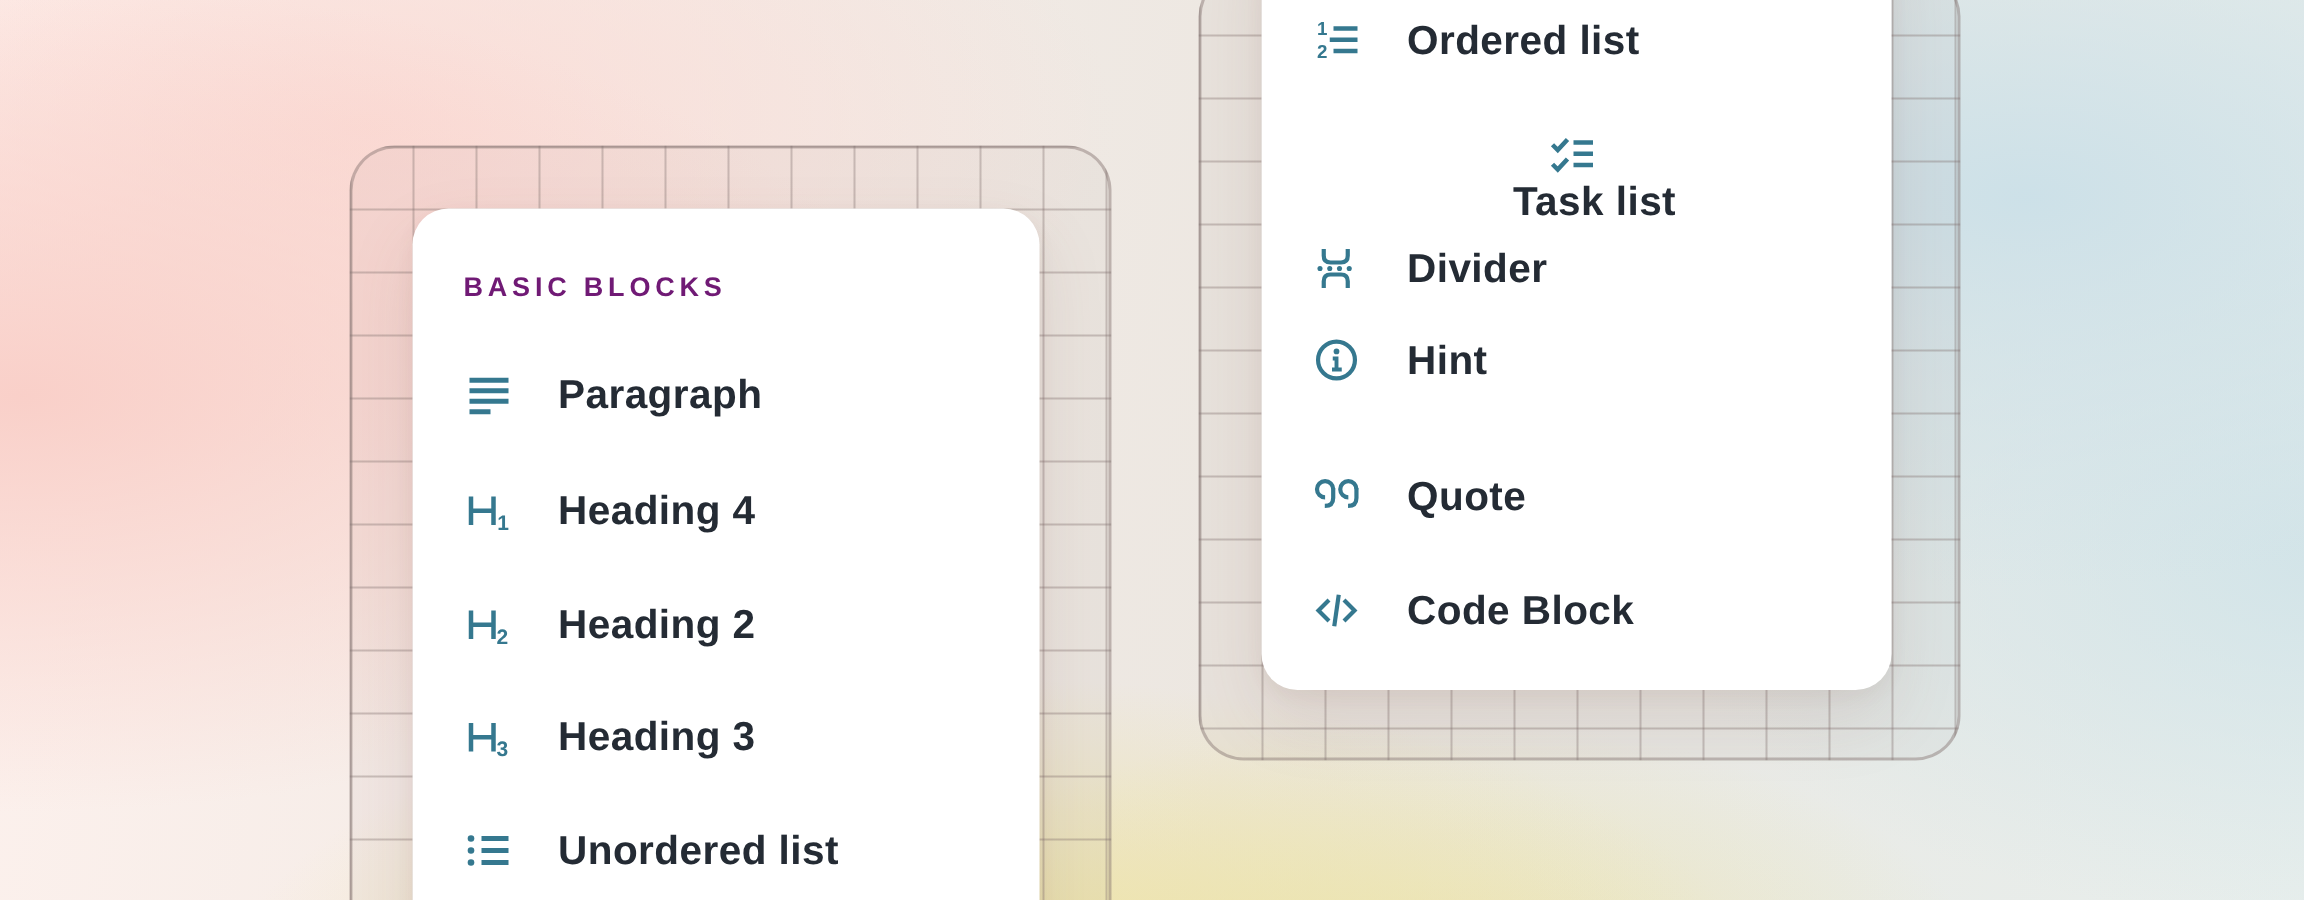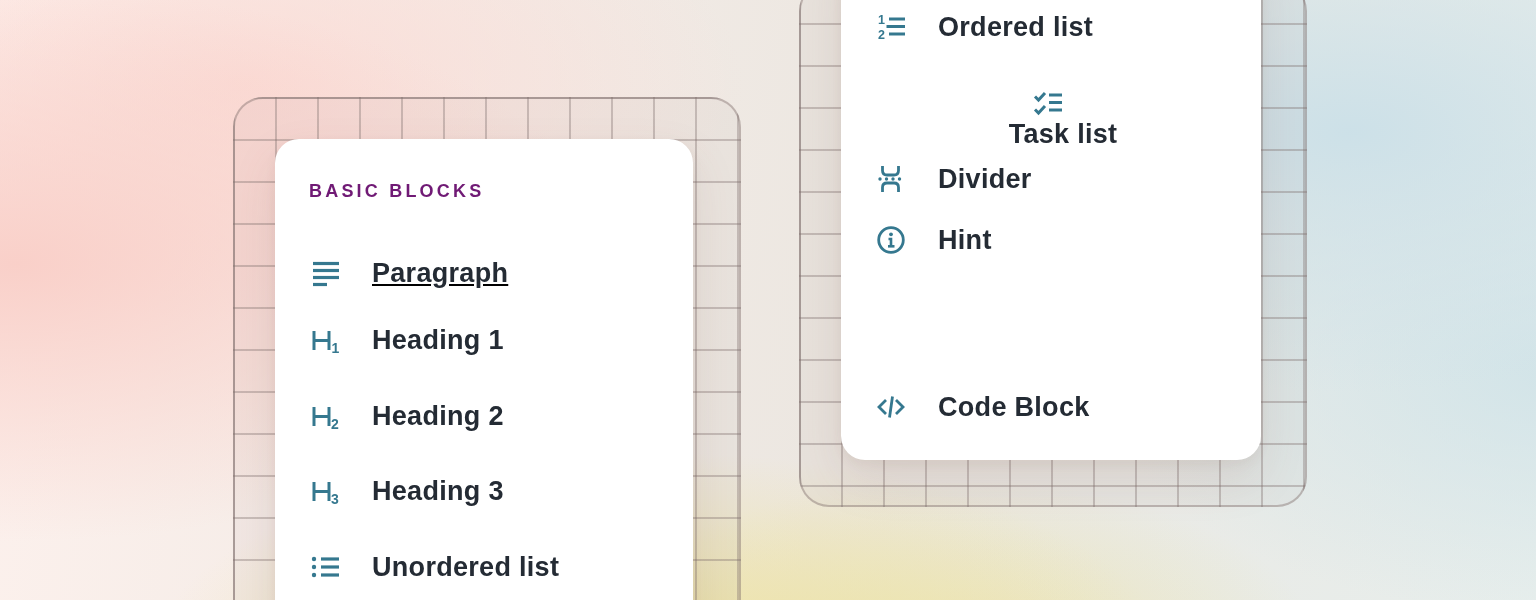--- a/index.html
+++ b/index.html
@@ -69,21 +69,21 @@
 <body>
 
 <div id="stage">
 
   <div id="grid-left" class="grid-panel"></div>
   <div id="grid-right" class="grid-panel"></div>
 
   <div id="card-left" class="card">
     <div class="section-header" style="top:42px;">BASIC BLOCKS</div>
 
-    <div class="menu-item" style="top:118px;text-decoration:underline;">
+    <div class="menu-item" style="top:108px;">
       <span class="ic">
         <svg width="32" height="32" viewBox="0 0 32 32">
           <g class="st" stroke-width="3.2">
             <line x1="4" y1="6.5" x2="30" y2="6.5"></line>
             <line x1="4" y1="13.5" x2="30" y2="13.5"></line>
             <line x1="4" y1="20.5" x2="30" y2="20.5"></line>
             <line x1="4" y1="27.5" x2="18" y2="27.5"></line>
           </g>
         </svg>
       </span>
@@ -94,21 +94,21 @@
       <span class="ic">
         <svg width="32" height="32" viewBox="0 0 32 32">
           <g class="st" stroke-width="3">
             <path d="M5 7 V26"></path>
               <path d="M20 7 V26"></path>
               <path d="M5 16.5 H20"></path>
           </g>
           <text x="22.5" y="29" font-size="14">1</text>
         </svg>
       </span>
-      <span class="lbl">Heading 1</span>
+      <span class="lbl">Heading 4</span>
     </div>
 
     <div class="menu-item" style="top:261px;">
       <span class="ic">
         <svg width="32" height="32" viewBox="0 0 32 32">
           <g class="st" stroke-width="3">
             <path d="M5 7 V26"></path>
               <path d="M20 7 V26"></path>
               <path d="M5 16.5 H20"></path>
           </g>
@@ -208,20 +208,33 @@
           <circle class="fl" cx="16" cy="10.3" r="1.9"></circle>
           <g class="st" stroke-width="2.6">
             <path d="M13.5 15 H16 V22"></path>
             <path d="M13 22.3 H19.5"></path>
           </g>
         </svg>
       </span>
       <span class="lbl">Hint</span>
     </div>
 
+    <div class="menu-item" style="top:375px;">
+      <span class="ic">
+        <svg width="32" height="32" viewBox="0 0 32 32">
+          <g class="st" stroke-width="2.8">
+            <path d="M13.8 11.2 A5.4 5.4 0 1 0 8.4 16.6"></path>
+            <path d="M13.8 10.5 V17 Q13.8 22.3 8.2 22.3"></path>
+            <path d="M29.3 11.2 A5.4 5.4 0 1 0 23.9 16.6"></path>
+            <path d="M29.3 10.5 V17 Q29.3 22.3 23.7 22.3"></path>
+          </g>
+        </svg>
+      </span>
+      <span class="lbl">Quote</span>
+    </div>
 
     <div class="menu-item" style="top:451px;">
       <span class="ic">
         <svg width="32" height="32" viewBox="0 0 32 32">
           <g class="st" stroke-width="2.8">
             <polyline points="11,9 4,16 11,23"></polyline>
             <line x1="17.5" y1="5.5" x2="14.5" y2="26.5"></line>
             <polyline points="21,9 28,16 21,23"></polyline>
           </g>
         </svg>

